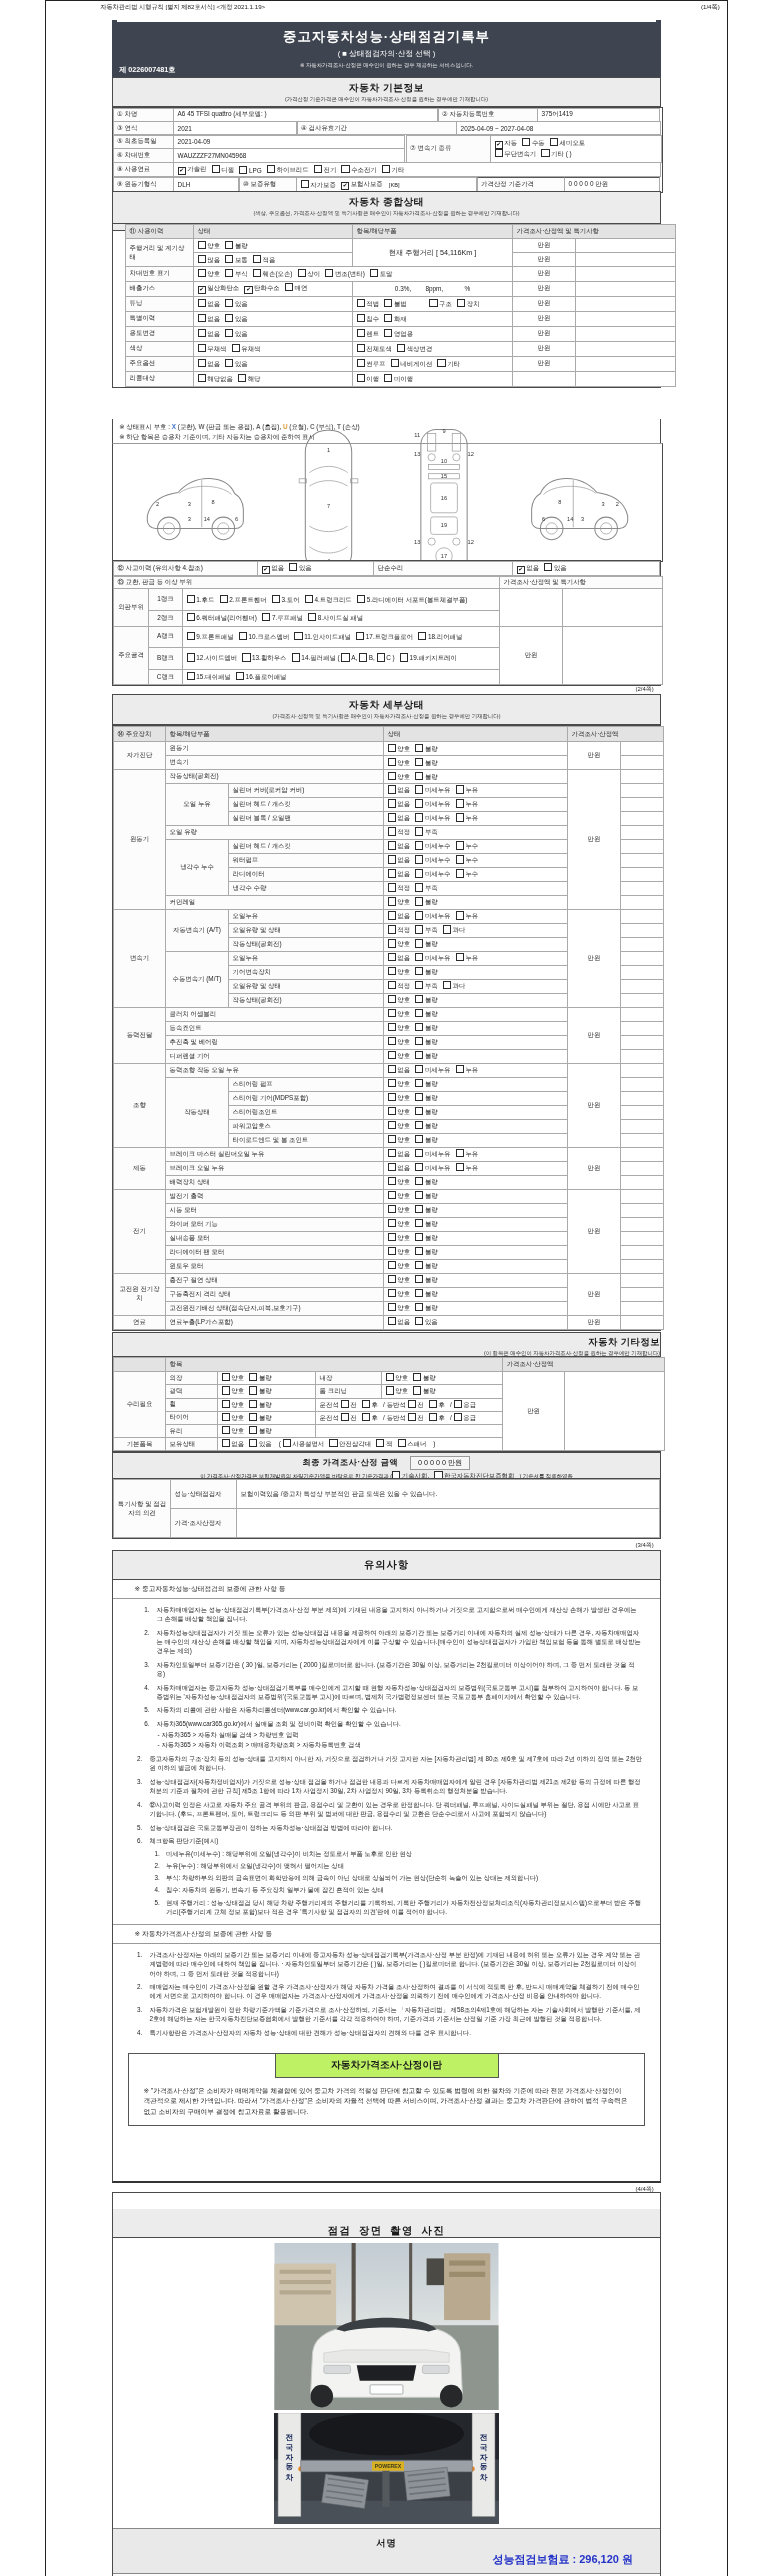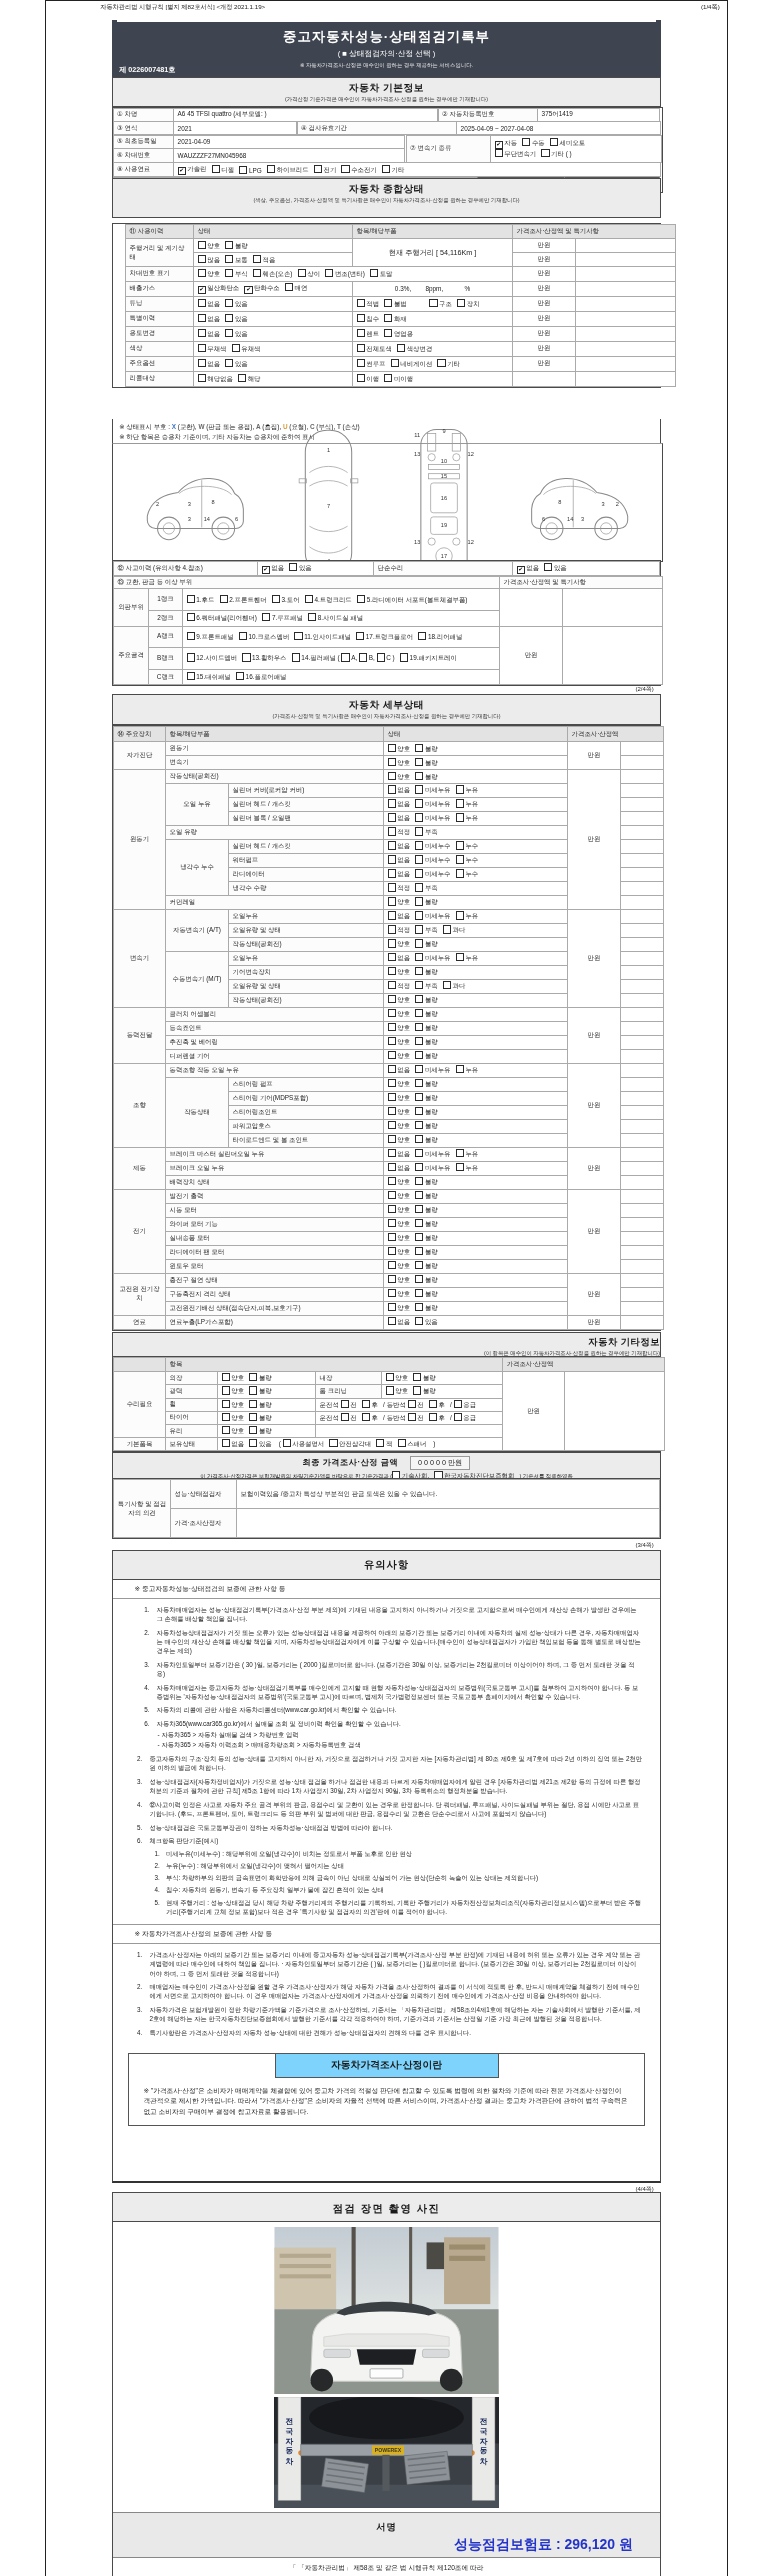--- a/index.html
+++ b/index.html
@@ -57,29 +57,29 @@
   .notes{padding:6.2px 17.5px 4.1px 24px;font-size:6.3px;line-height:1.45;color:#222;}
   .nitem{display:flex;margin-bottom:4.6px;}
   .nitem .num{width:12.4px;flex:0 0 12.4px;}
   .nitem .txt{flex:1;}
   .nitem.inner{margin-left:7.2px;}
   .nsub{margin:1.5px 0 0 1px;}
   .nsub2{display:flex;margin:3.1px 0 0 5.2px;}
   .nsub2 .num{width:11.3px;flex:0 0 11.3px;}
   .hrule{border-top:0.5px solid #999;}
   .infobox{width:515px;margin:7.2px auto 0 auto;border:1px solid #555;padding:0 0 7.2px 0;}
-  .infobox .ib-title{width:222px;margin:-1px auto 0 auto;border:1px solid #555;background:#7dd3fc;text-align:center;font-size:9.8px;font-weight:bold;padding:5.2px 0;}
+  .infobox .ib-title{width:222px;margin:-1px auto 0 auto;border:1px solid #555;background:#bef264;text-align:center;font-size:9.8px;font-weight:bold;padding:5.2px 0;}
   .infobox .ib-text{font-size:6.7px;line-height:1.6;padding:7.2px 14.4px 0 14.4px;}
   
   .photoband{background:#ececec;border-bottom:1px solid #4a4a4a;text-align:center;height:28px;}
-  .photoband h2{margin:0;padding-top:9px;font-size:10.3px;font-weight:bold;letter-spacing:1.5px;}
+  .photoband h2{margin:16px;padding-top:15px;font-size:10.3px;font-weight:bold;letter-spacing:1.5px;font-family:Liberation Mono, monospace;}
   .photo{display:block;margin:0 auto;position:relative;overflow:hidden;}
   .signband{background:#e9e9e9;border-top:0.5px solid #888;border-bottom:0.5px solid #888;position:relative;height:44px;margin-top:4.1px;}
   .sign-title{text-align:center;font-size:9.3px;font-weight:bold;padding-top:7.2px;letter-spacing:1px;}
-  .fee{position:absolute;right:27px;top:23px;font-size:14px;font-weight:bold;}
+  .fee{position:absolute;right:27px;top:23px;font-size:11px;font-weight:bold;}
   .confirm{text-align:center;font-size:6.7px;line-height:1.7;padding-top:3.6px;}
 </style>
 </head>
 <body>
 
 <div class="page">
   <div class="meta-row">
     <span class="meta-left">자동차관리법 시행규칙 [별지 제82호서식] &lt;개정 2021.1.19&gt;</span>
     <span>(1/4쪽)</span>
   </div>
@@ -147,21 +147,21 @@
           <div class="gcell" style="width:181px;height:15.5px;">
             <span class="opt"><span class="cb"></span><span class="cbl">자가보증</span></span>
             <span class="opt"><span class="cb ck">✔</span><span class="cbl">보험사보증</span></span>
             <span style="font-size:5.7px;margin-left:1px;">[KB]</span>
           </div>
           <div class="gcell lab" style="width:88px;height:15.5px;border-top:1px solid #555;">가격산정 기준가격</div>
           <div class="gcell" style="width:96px;height:15.5px;border-top:1px solid #555;">0 0 0 0 0 만원</div>
         </div>
       </div>
 
-    <div class="abs band" style="top:174px;height:40px;">
+    <div class="abs band" style="top:187px;height:40px;">
       <h2>자동차 종합상태</h2>
       <div class="sub">(색상, 주요옵션, 가격조사·산정액 및 특기사항은 매수인이 자동차가격조사·산정을 원하는 경우에만 기재합니다)</div>
     </div>
     <div class="abs tblwrap" style="top:219px;padding-left:12px;">
       <table class="tbl" id="overall-table">
           <colgroup>
             <col style="width:68px">
             <col style="width:159px">
             <col style="width:160px">
             <col style="width:63px">

